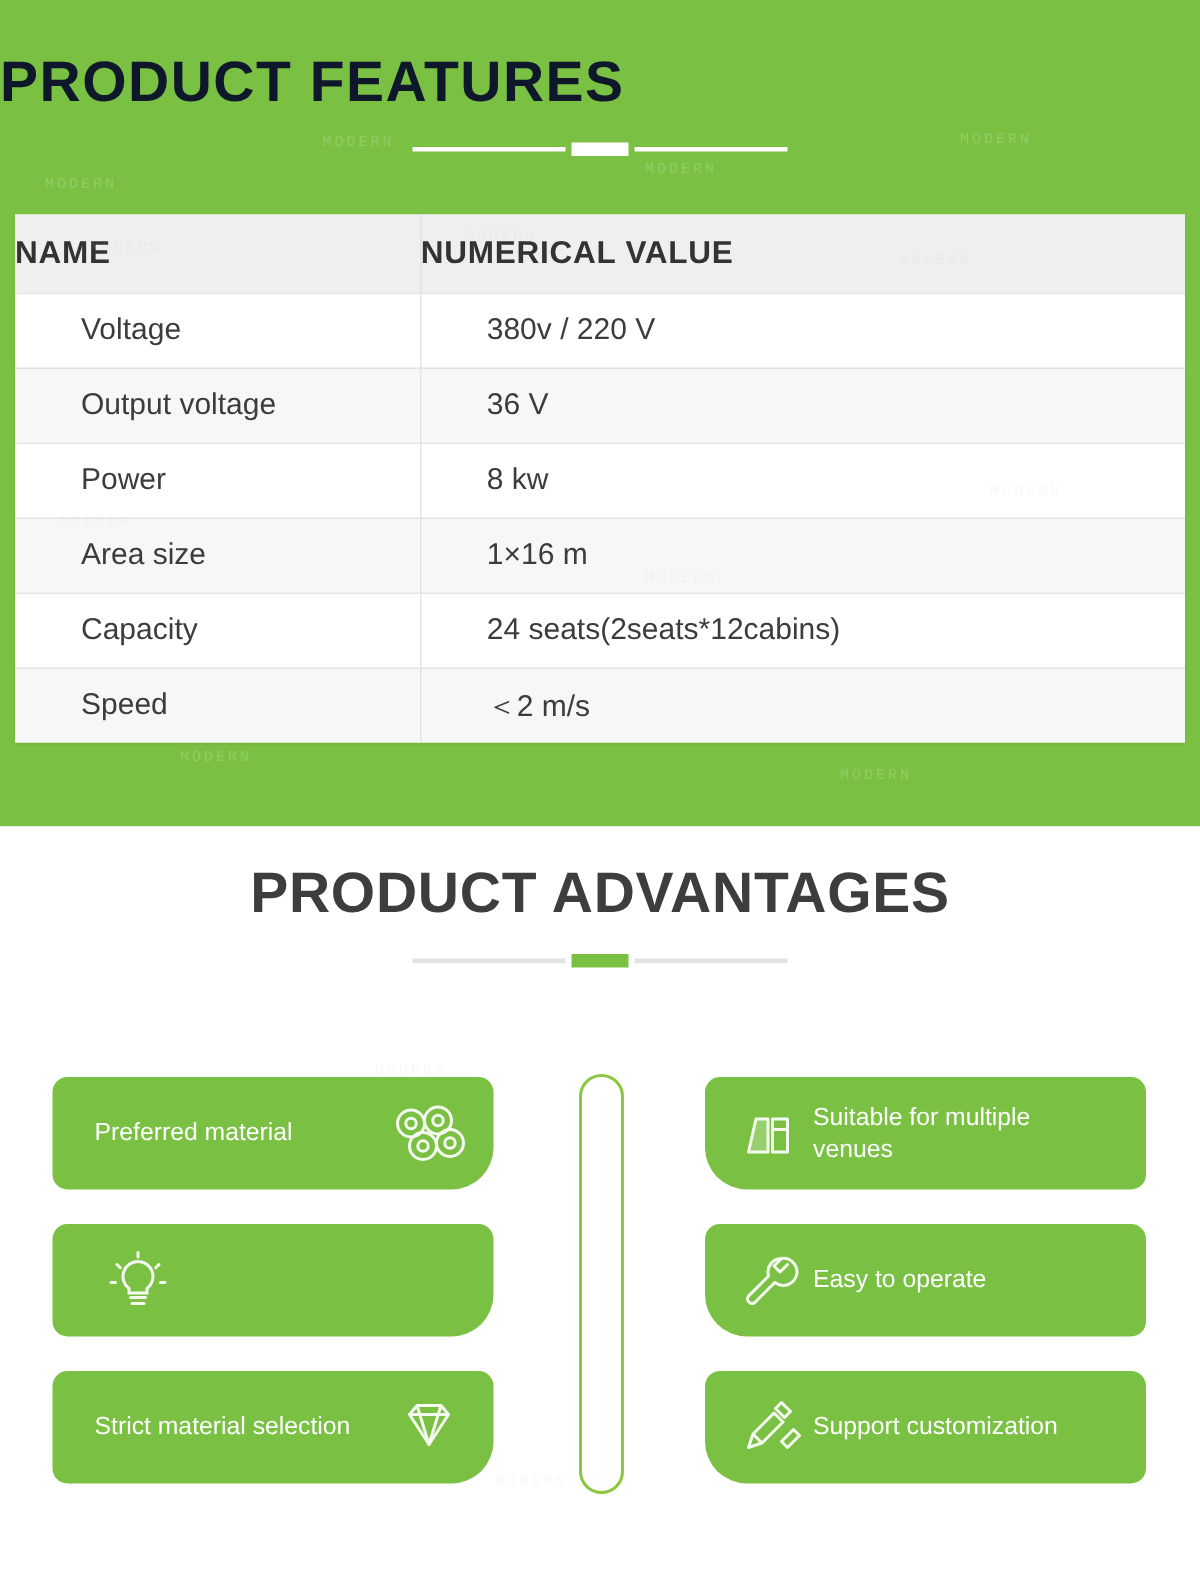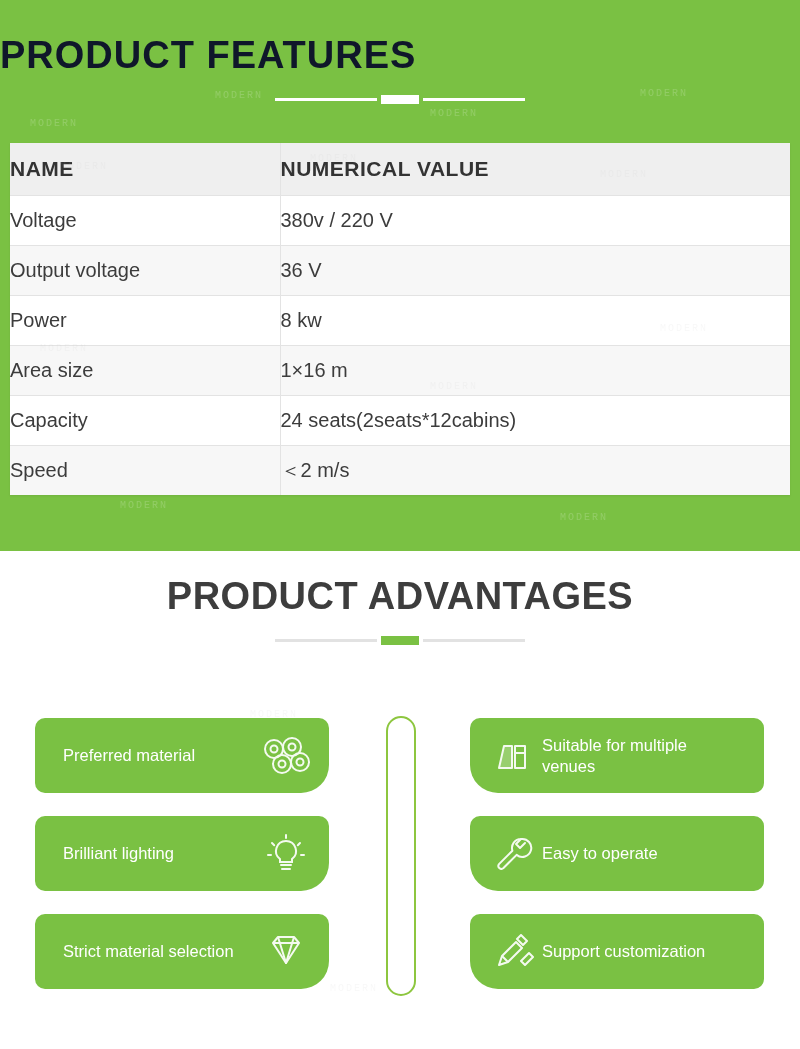--- a/index.html
+++ b/index.html
@@ -75,20 +75,21 @@
     background: #efefef;
     font-size: 21px;
     font-weight: bold;
     letter-spacing: .5px;
     height: 52px;
     color: #333;
   }
   table.spec tbody td {
     height: 50px;
     font-size: 20px;
+    padding-left: 44px;
   }
   table.spec tbody tr:nth-child(even) td { background: #f7f7f7; }
   table.spec tbody tr:nth-child(odd) td  { background: #ffffff; }
   .col-name  { width: 270px; }
   .cap-small { font-size: 16px; }
 
   
   .adv-section {
     position: relative;
     width: 800px;
@@ -274,21 +275,20 @@
               <ellipse cx="32" cy="11" rx="3.5" ry="3.5"></ellipse>
             <ellipse cx="22" cy="28" rx="9" ry="9"></ellipse>
               <ellipse cx="22" cy="28" rx="3.5" ry="3.5"></ellipse>
             <ellipse cx="40" cy="26" rx="9" ry="9"></ellipse>
               <ellipse cx="40" cy="26" rx="3.5" ry="3.5"></ellipse>
           </svg>
         </span>
       </div>
 
       <div class="pill left-pill">
-        <span class="txt">Brilliant lighting</span>
         <span class="ic">
           <svg width="46" height="46" viewBox="0 0 46 46" fill="none" stroke="#ffffff" stroke-width="2" stroke-linecap="round">
             <path d="M23 10a10 10 0 0 1 6 18v3h-12v-3a10 10 0 0 1 6-18z"></path>
             <path d="M18 34h10M19 38h8"></path>
             <path d="M23 4v3M9 12l2.2 2.2M37 12l-2.2 2.2M5 24h3M38 24h3"></path>
           </svg>
         </span>
       </div>
 
       <div class="pill left-pill">

